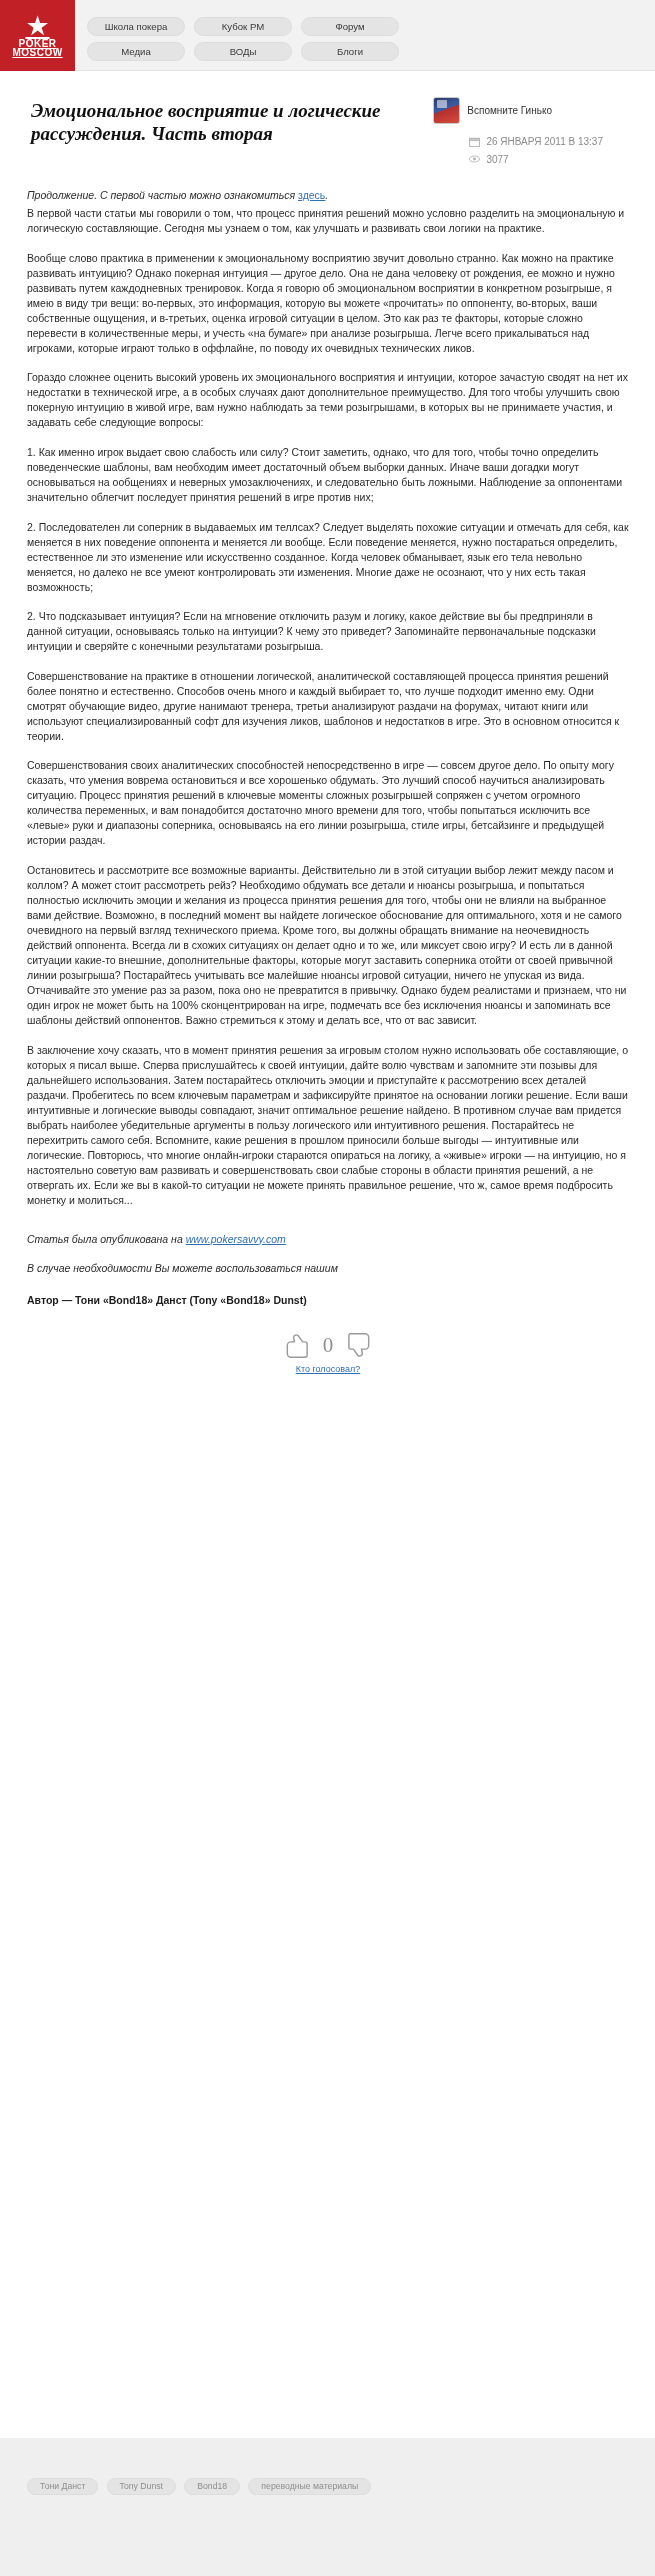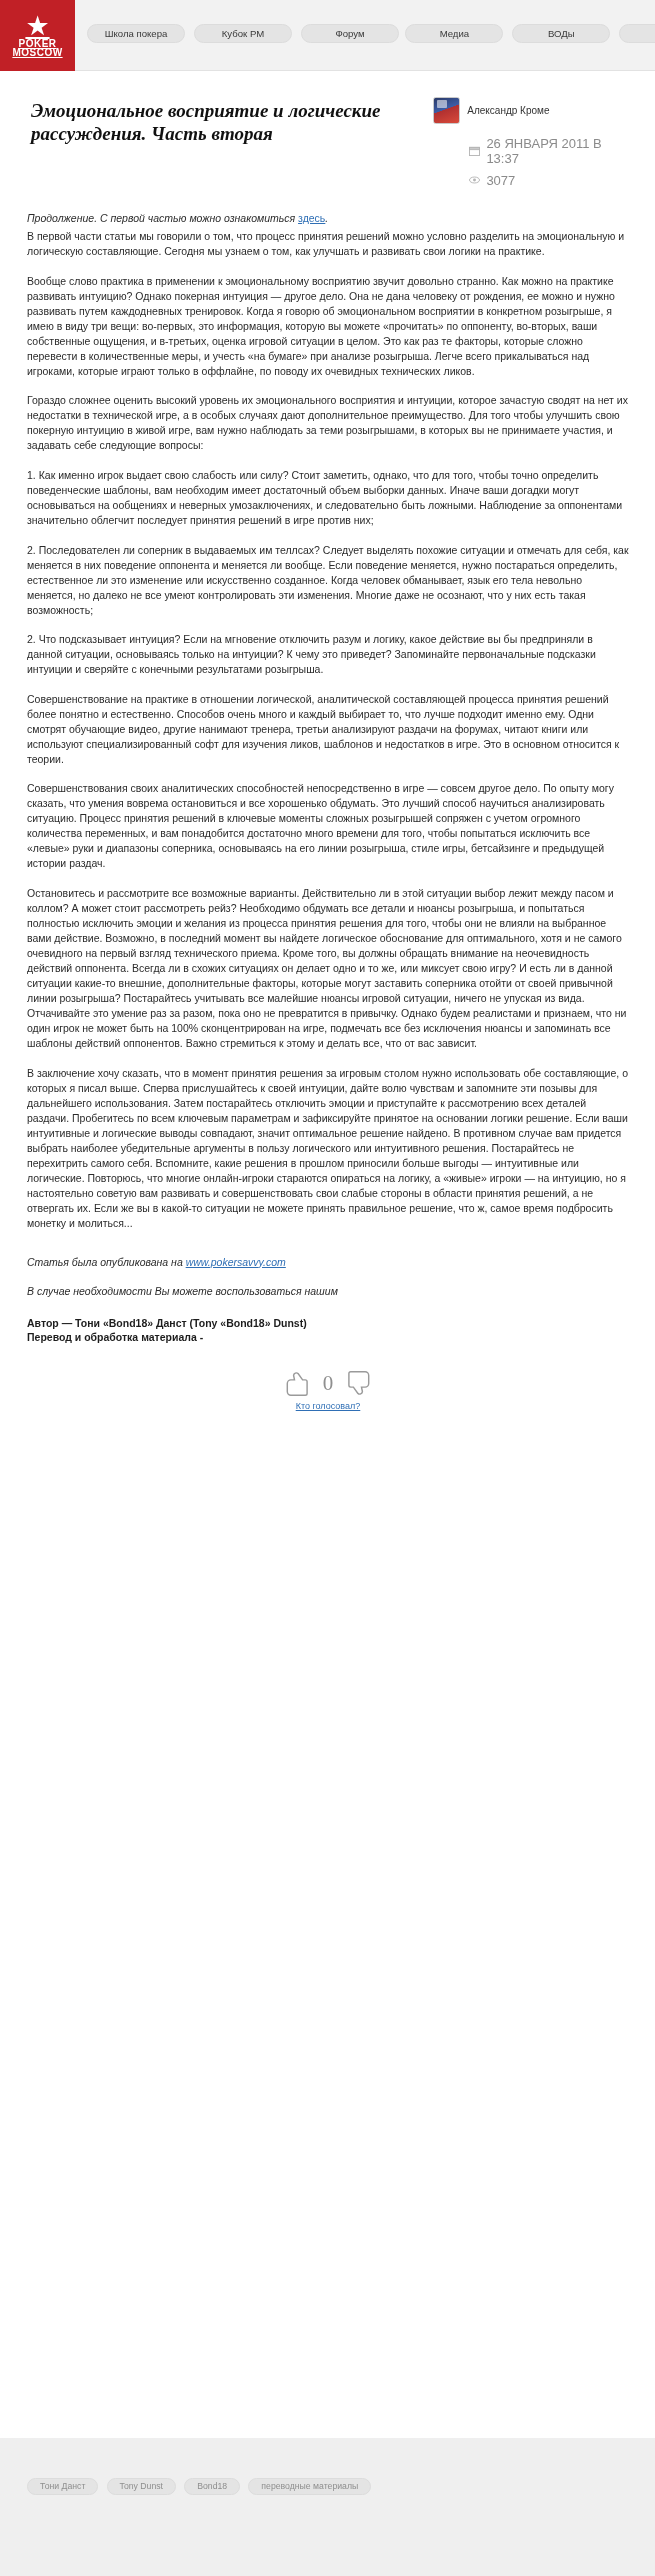--- a/index.html
+++ b/index.html
@@ -38,22 +38,23 @@
   .logo-text {
     font-size: 10px;
     font-weight: bold;
     letter-spacing: 0.5px;
     text-align: center;
     line-height: 9px;
     text-transform: uppercase;
   }
   .nav-wrap {
     margin-left: 87px;
-    padding-top: 24px;
-    display: flex;
+    padding-top: 17px;
+    display: flex;
+    flex-direction: column;
     gap: 6.4px;
   }
   .nav-row { display: flex; gap: 9px; }
   .nav-btn {
     background: #e4e4e4;
     border: 0.9px solid #dcdcdc;
     border-radius: 10px;
     height: 19px;
     min-width: 98px;
     padding: 0 11px;
@@ -119,21 +120,21 @@
     border-radius: 0.9px;
   }
   .author-name {
     font-size: 10px;
     color: #333;
   }
   .meta-line {
     display: flex;
     align-items: center;
     gap: 6.4px;
-    font-size: 13px;
+    font-size: 10px;
     color: #8b8b8b;
     margin-bottom: 6.4px;
     padding-left: 36px;
   }
   .meta-ico {
     width: 11px; height: 10px;
     display: inline-block;
     flex: 0 0 auto;
     color: #b4b4b4;
   }
@@ -250,21 +251,21 @@
 </div>
 
 <div class="card">
 
   <div class="article-head">
     <h1 class="title">Эмоциональное восприятие и логические рассуждения. Часть вторая</h1>
 
     <div class="meta-col">
       <div class="author-row">
         <div class="avatar"></div>
-        <span class="author-name">Александр Кроме</span>
+        <span class="author-name">Вспомните Гинько</span>
       </div>
       <div class="meta-line">
         <span class="meta-ico">
           <svg width="11" height="10" viewBox="0 0 12 11">
               <rect x="0.5" y="1.5" width="11" height="9" fill="none" stroke="#b4b4b4"></rect>
               <rect x="0.5" y="1.5" width="11" height="2.5" fill="#c9c9c9" stroke="#b4b4b4"></rect>
             </svg>
         </span>
         <span>26 ЯНВАРЯ 2011 В 13:37</span>
       </div>
@@ -300,21 +301,20 @@
 
     <div class="pub-note">
       <span>Статья была опубликована на</span>
       <a class="inline-link" href="#">www.pokersavvy.com</a>
     </div>
 
     <div class="need-note">В случае необходимости Вы можете воспользоваться нашим</div>
 
     <div class="author-credit">
       <div>Автор — Тони «Bond18» Данст (Tony «Bond18» Dunst)</div>
-      <div>Перевод и обработка материала -</div>
     </div>
   </div>
 
   <div class="rating">
     <div class="rating-row">
       <span class="thumb">
         <svg viewBox="0 0 30 32">
             <path d="M9 3 h10 a4 4 0 0 1 4 4 v9 a4 4 0 0 1 -4 4 h-4 l1 5 a3 3 0 0 1 -5 2 l-5 -7 h-3 a2 2 0 0 1 -2 -2 v-13 a2 2 0 0 1 2 -2 z" fill="none" stroke="#9a9a9a" stroke-width="1.6" transform="rotate(180 15 16)"></path>
           </svg>
       </span>

